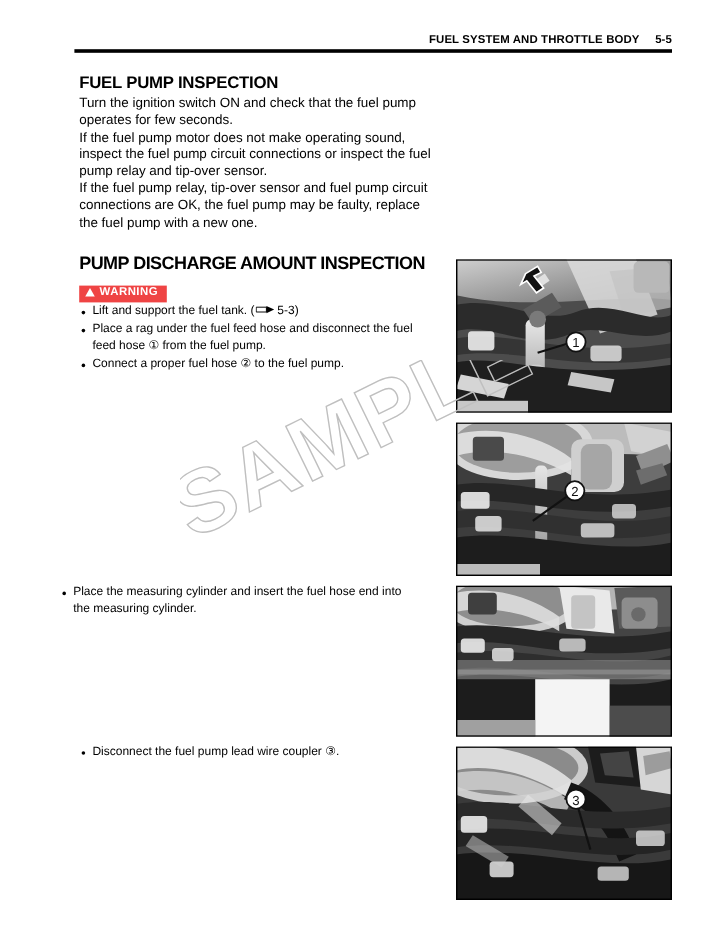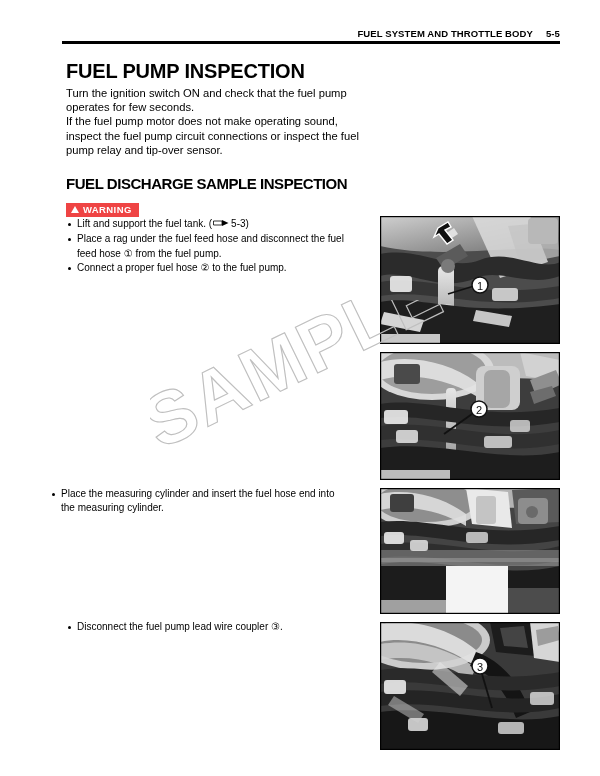--- a/index.html
+++ b/index.html
@@ -54,21 +54,21 @@
 
   
   .col-left {
     position: absolute;
     left: 66px;
     top: 60px;
     width: 300px;
   }
 
   h1.section-title {
-    font-size: 20px;
+    font-size: 14px;
     font-weight: bold;
     margin: 0 0 3px 0;
     letter-spacing: -0.2px;
     line-height: 1.15;
   }
   h1.section-title.second {
     margin-top: 0;
     font-size: 15px;
     letter-spacing: -0.45px;
     white-space: nowrap;
@@ -198,24 +198,25 @@
     </div>
     <div class="header-rule"></div>
   </div>
 
   <div class="col-left">
 
     <h1 class="section-title">FUEL PUMP INSPECTION</h1>
 
     <p class="body">Turn the ignition switch ON and check that the fuel pump operates for few seconds.</p>
     <p class="body">If the fuel pump motor does not make operating sound, inspect the fuel pump circuit connections or inspect the fuel pump relay and tip-over sensor.</p>
+    <p class="body">If the fuel pump relay, tip-over sensor and fuel pump circuit connections are OK, the fuel pump may be faulty, replace the fuel pump with a new one.</p>
 
     <div style="height:18px"></div>
 
-    <h1 class="section-title second">FUEL DISCHARGE SAMPLE INSPECTION</h1>
+    <h1 class="section-title second">PUMP DISCHARGE AMOUNT INSPECTION</h1>
 
     <div class="warn-wrap">
       <div class="warn-badge">
         <span class="tri"></span>
           <span>WARNING</span>
       </div>
     </div>
 
     <ul class="steps block-a">
       <li class="step"><span>Lift and support the fuel tank. (</span><span class="ref-icon"><svg width="17" height="10" viewBox="0 0 34 20" aria-hidden="true">

